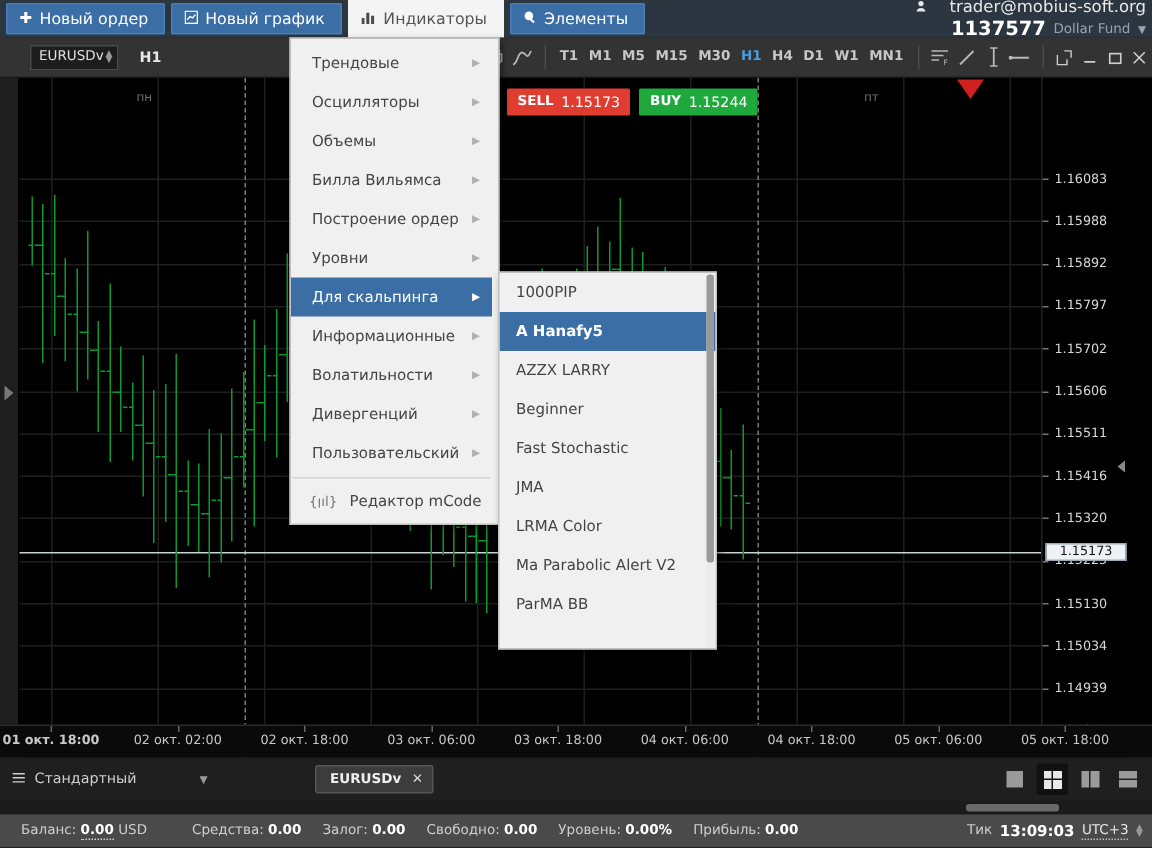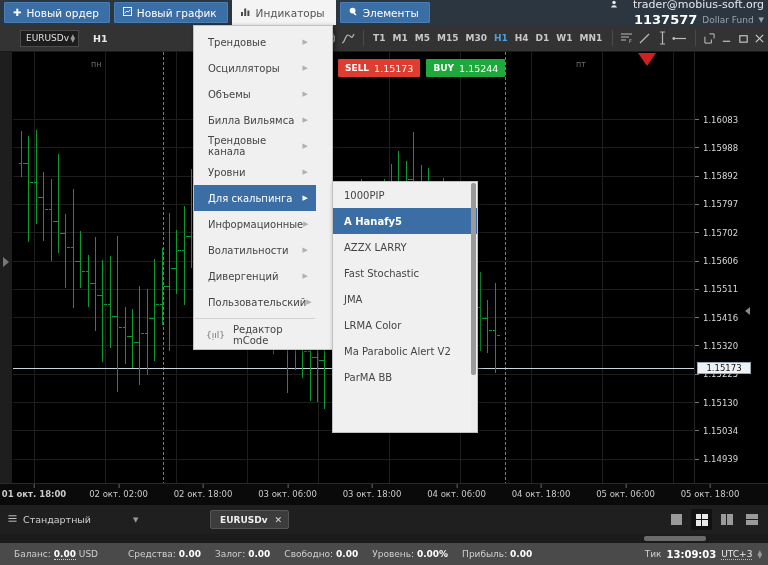--- a/index.html
+++ b/index.html
@@ -209,21 +209,21 @@
   .st-item { font-size: 9px; color: #cfcfcf; margin-left: 14px; white-space: nowrap; }
   .st-item b { color: #ffffff; font-weight: bold; }
   .st-item .u { border-bottom: 1px dotted #cfcfcf; }
   .st-right { position: absolute; right: 6px; display: flex; align-items: center; gap: 5px; }
   .st-right .tz { font-size: 9px; color: #e8e8e8; border-bottom: 1px dotted #bbb; }
 
   
   .menu1 {
     position: absolute; left: 193px; top: 25px; width: 140px;
     background: #f0f0f0; border: 1px solid #c0c0c0;
-    z-index: 50; padding: 3px 16px 2px 0;
+    z-index: 50; padding: 3px 4px 2px 0;
     box-shadow: 2px 2px 5px rgba(0,0,0,0.45);
   }
   .mi {
     height: 26px; display: flex; align-items: center; justify-content: space-between;
     padding: 0 8px 0 14px; font-size: 10px; color: #444;
     cursor: pointer;
   }
   .mi.sel { background: #3a6ea5; color: #ffffff; }
   .mi .sub { font-size: 7px; color: #b0b0b0; }
   .mi.sel .sub { color: #ffffff; }
@@ -856,21 +856,21 @@
       </div>
       <div class="mi">
         <span>Объемы</span>
         <span class="sub">▶</span>
       </div>
       <div class="mi">
         <span>Билла Вильямса</span>
         <span class="sub">▶</span>
       </div>
       <div class="mi">
-        <span>Трендовые канала</span>
+        <span>Построение ордер</span>
         <span class="sub">▶</span>
       </div>
       <div class="mi">
         <span>Уровни</span>
         <span class="sub">▶</span>
       </div>
       <div class="mi sel">
         <span>Для скальпинга</span>
         <span class="sub">▶</span>
       </div>
@@ -896,20 +896,21 @@
         <span>Редактор mCode</span>
       </div>
     </div>
 
   <div class="menu2" id="menu2">
     <div class="m2-scroll"></div>
     <div class="m2-thumb"></div>
   <div class="mi2">1000PIP</div>
       <div class="mi2 sel">A Hanafy5</div>
       <div class="mi2">AZZX LARRY</div>
+      <div class="mi2">Beginner</div>
       <div class="mi2">Fast Stochastic</div>
       <div class="mi2">JMA</div>
       <div class="mi2">LRMA Color</div>
       <div class="mi2">Ma Parabolic Alert V2</div>
       <div class="mi2">ParMA BB</div>
     </div>
 
 </div>
 
 </body></html>

